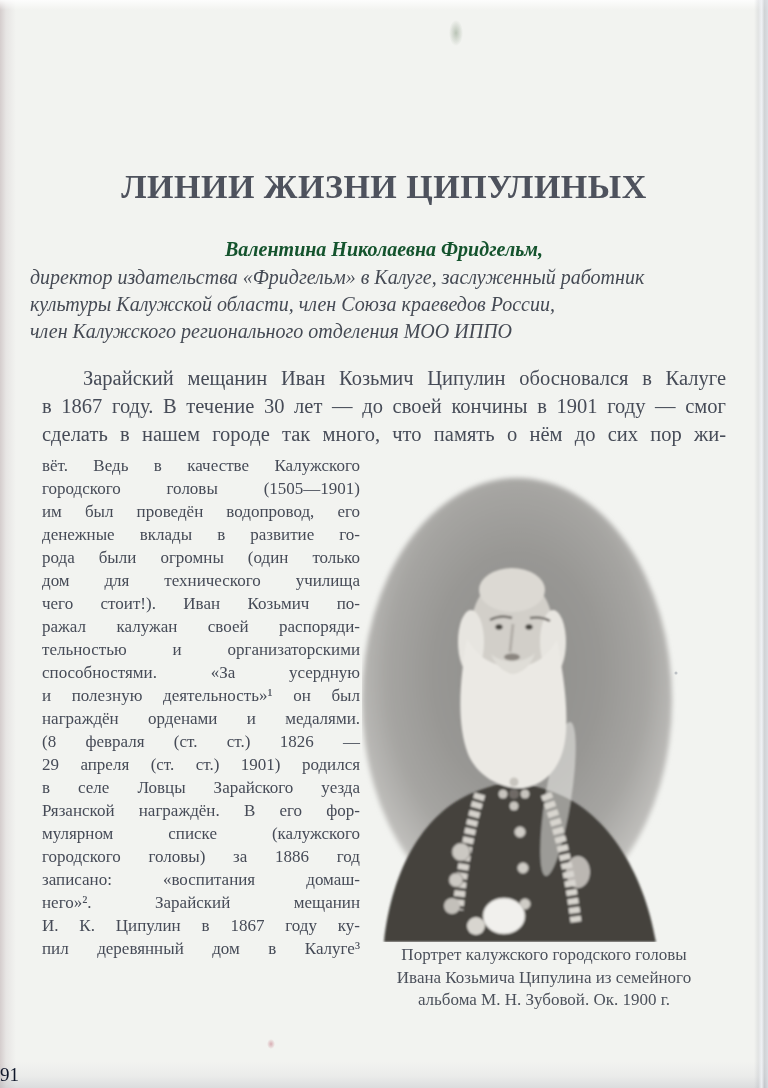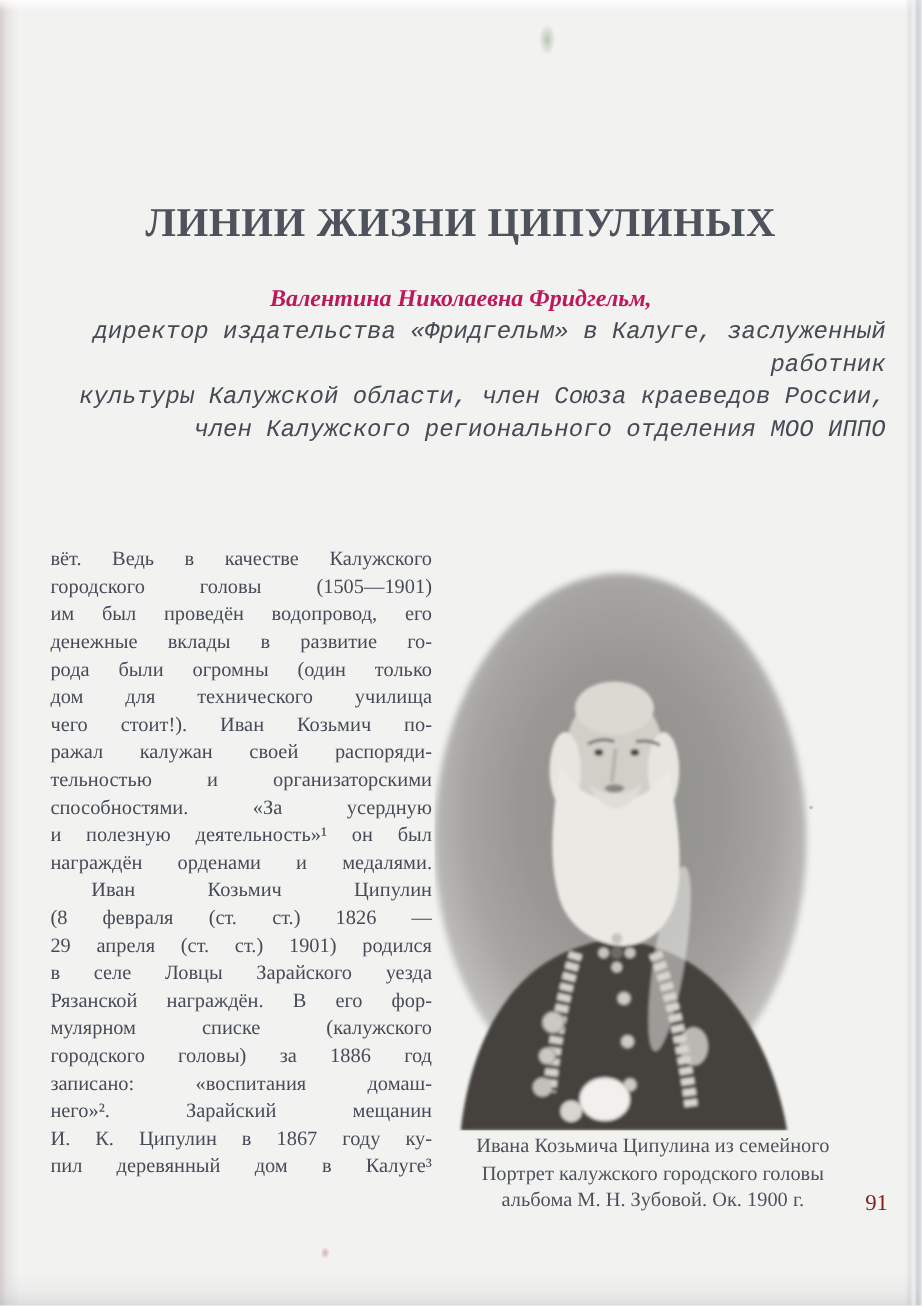--- a/index.html
+++ b/index.html
@@ -20,38 +20,38 @@
     background:linear-gradient(90deg,rgba(150,155,165,0) 0%,rgba(150,155,165,.18) 30%,rgba(238,240,244,.9) 55%,rgba(158,163,173,.40) 74%,rgba(214,218,224,.85) 100%);}
   .smudge-top{position:absolute;left:449px;top:20px;width:14px;height:26px;
     background:radial-gradient(closest-side,rgba(118,138,112,.45),rgba(118,138,112,0));filter:blur(.6px);}
   .speck-pink{position:absolute;left:267px;top:1039px;width:8px;height:10px;
     background:radial-gradient(closest-side,rgba(198,126,138,.6),rgba(198,126,138,0));}
 
   
   .title{position:absolute;left:42px;top:168px;width:684px;margin:0;
     text-align:center;font-size:34px;font-weight:bold;letter-spacing:.5px;color:#4e525d;}
   .byline{position:absolute;left:42px;top:238px;width:684px;
-    text-align:center;font-size:20px;font-weight:bold;font-style:italic;color:#be185d;}
+    text-align:center;font-size:20px;font-weight:bold;font-style:italic;color:#14532d;}
   .affiliation{position:absolute;left:30px;top:264px;width:708px;
     font-size:20px;font-style:italic;color:#454a54;}
-  .affiliation .tline{line-height:27px;text-align:right;font-family:Liberation Mono, monospace;}
+  .affiliation .tline{line-height:27px;text-align:left;}
 
   .justify .tline{text-align:justify;text-align-last:justify;text-justify:inter-word;}
   .intro{position:absolute;left:42px;top:364px;width:684px;font-size:20.5px;}
   .intro .tline{line-height:28px;}
   .column{position:absolute;left:42px;top:454px;width:318px;font-size:17px;}
   .column .tline{line-height:23px;}
 
   .figure{position:absolute;left:362px;top:464px;width:364px;margin:0;}
   .photo{position:relative;width:364px;height:478px;}
   .caption{margin-top:2px;font-size:17px;color:#4c515b;}
   .caption .tline{line-height:22.5px;text-align:center;}
 
-  .pagenum{position:absolute;left:0;top:992px;width:740px;
-    text-align:right;font-size:19px;color:#7f1d1d;}
+  .pagenum{position:absolute;left:0;top:1064px;width:740px;
+    text-align:left;font-size:19px;color:#0f172a;}
 </style>
 </head>
 <body>
 
 <div class="scan">
 
   <div class="edge-left"></div>
   <div class="edge-top"></div>
   <div class="edge-bottom"></div>
   <div class="edge-right"></div>
@@ -61,35 +61,39 @@
   <h1 class="title">ЛИНИИ ЖИЗНИ ЦИПУЛИНЫХ</h1>
 
   <div class="byline">Валентина Николаевна Фридгельм,</div>
 
   <div class="affiliation">
       <div class="tline">директор издательства «Фридгельм» в Калуге, заслуженный работник</div>
       <div class="tline">культуры Калужской области, член Союза краеведов России,</div>
       <div class="tline">член Калужского регионального отделения МОО ИППО</div>
     </div>
 
+  <div class="intro justify">
+      <div class="tline">  Зарайский мещанин Иван Козьмич Ципулин обосновался в Калуге</div>
+      <div class="tline">в 1867 году. В течение 30 лет — до своей кончины в 1901 году — смог</div>
+      <div class="tline">сделать в нашем городе так много, что память о нём до сих пор жи-</div>
+    </div>
 
   <div class="column justify">
       <div class="tline">вёт. Ведь в качестве Калужского</div>
       <div class="tline">городского головы (1505—1901)</div>
       <div class="tline">им был проведён водопровод, его</div>
       <div class="tline">денежные вклады в развитие го-</div>
       <div class="tline">рода были огромны (один только</div>
       <div class="tline">дом для технического училища</div>
       <div class="tline">чего стоит!). Иван Козьмич по-</div>
       <div class="tline">ражал калужан своей распоряди-</div>
       <div class="tline">тельностью и организаторскими</div>
       <div class="tline">способностями. «За усердную</div>
       <div class="tline">и полезную деятельность»¹ он был</div>
       <div class="tline">награждён орденами и медалями.</div>
-      <div class="tline">  Иван Козьмич Ципулин</div>
       <div class="tline">(8 февраля (ст. ст.) 1826 —</div>
       <div class="tline">29 апреля (ст. ст.) 1901) родился</div>
       <div class="tline">в селе Ловцы Зарайского уезда</div>
       <div class="tline">Рязанской награждён. В его фор-</div>
       <div class="tline">мулярном списке (калужского</div>
       <div class="tline">городского головы) за 1886 год</div>
       <div class="tline">записано: «воспитания домаш-</div>
       <div class="tline">него»². Зарайский мещанин</div>
       <div class="tline">И. К. Ципулин в 1867 году ку-</div>
       <div class="tline">пил деревянный дом в Калуге³</div>
@@ -156,21 +160,21 @@
           <circle cx="90" cy="442" r="8" fill="#c3c0ba"></circle>
 
           <ellipse cx="142" cy="452" rx="21" ry="18" fill="#f1f0ed" stroke="#b5b2ac"></ellipse>
           <circle cx="114" cy="462" r="9" fill="#d8d5cf"></circle>
           <ellipse cx="216" cy="408" rx="12" ry="16" fill="#d8d5cf" opacity="0.8"></ellipse>
         </g>
         <circle cx="314" cy="209" r="1.5" fill="#9aa0a8" opacity="0.6"></circle>
       </svg>
     </div>
     <figcaption class="caption">
+        <div class="tline">Портрет калужского городского головы</div>
         <div class="tline">Ивана Козьмича Ципулина из семейного</div>
-        <div class="tline">Портрет калужского городского головы</div>
         <div class="tline">альбома М. Н. Зубовой. Ок. 1900 г.</div>
       </figcaption>
   </figure>
 
   <div class="pagenum">91</div>
 
 </div>
 
 </body></html>

